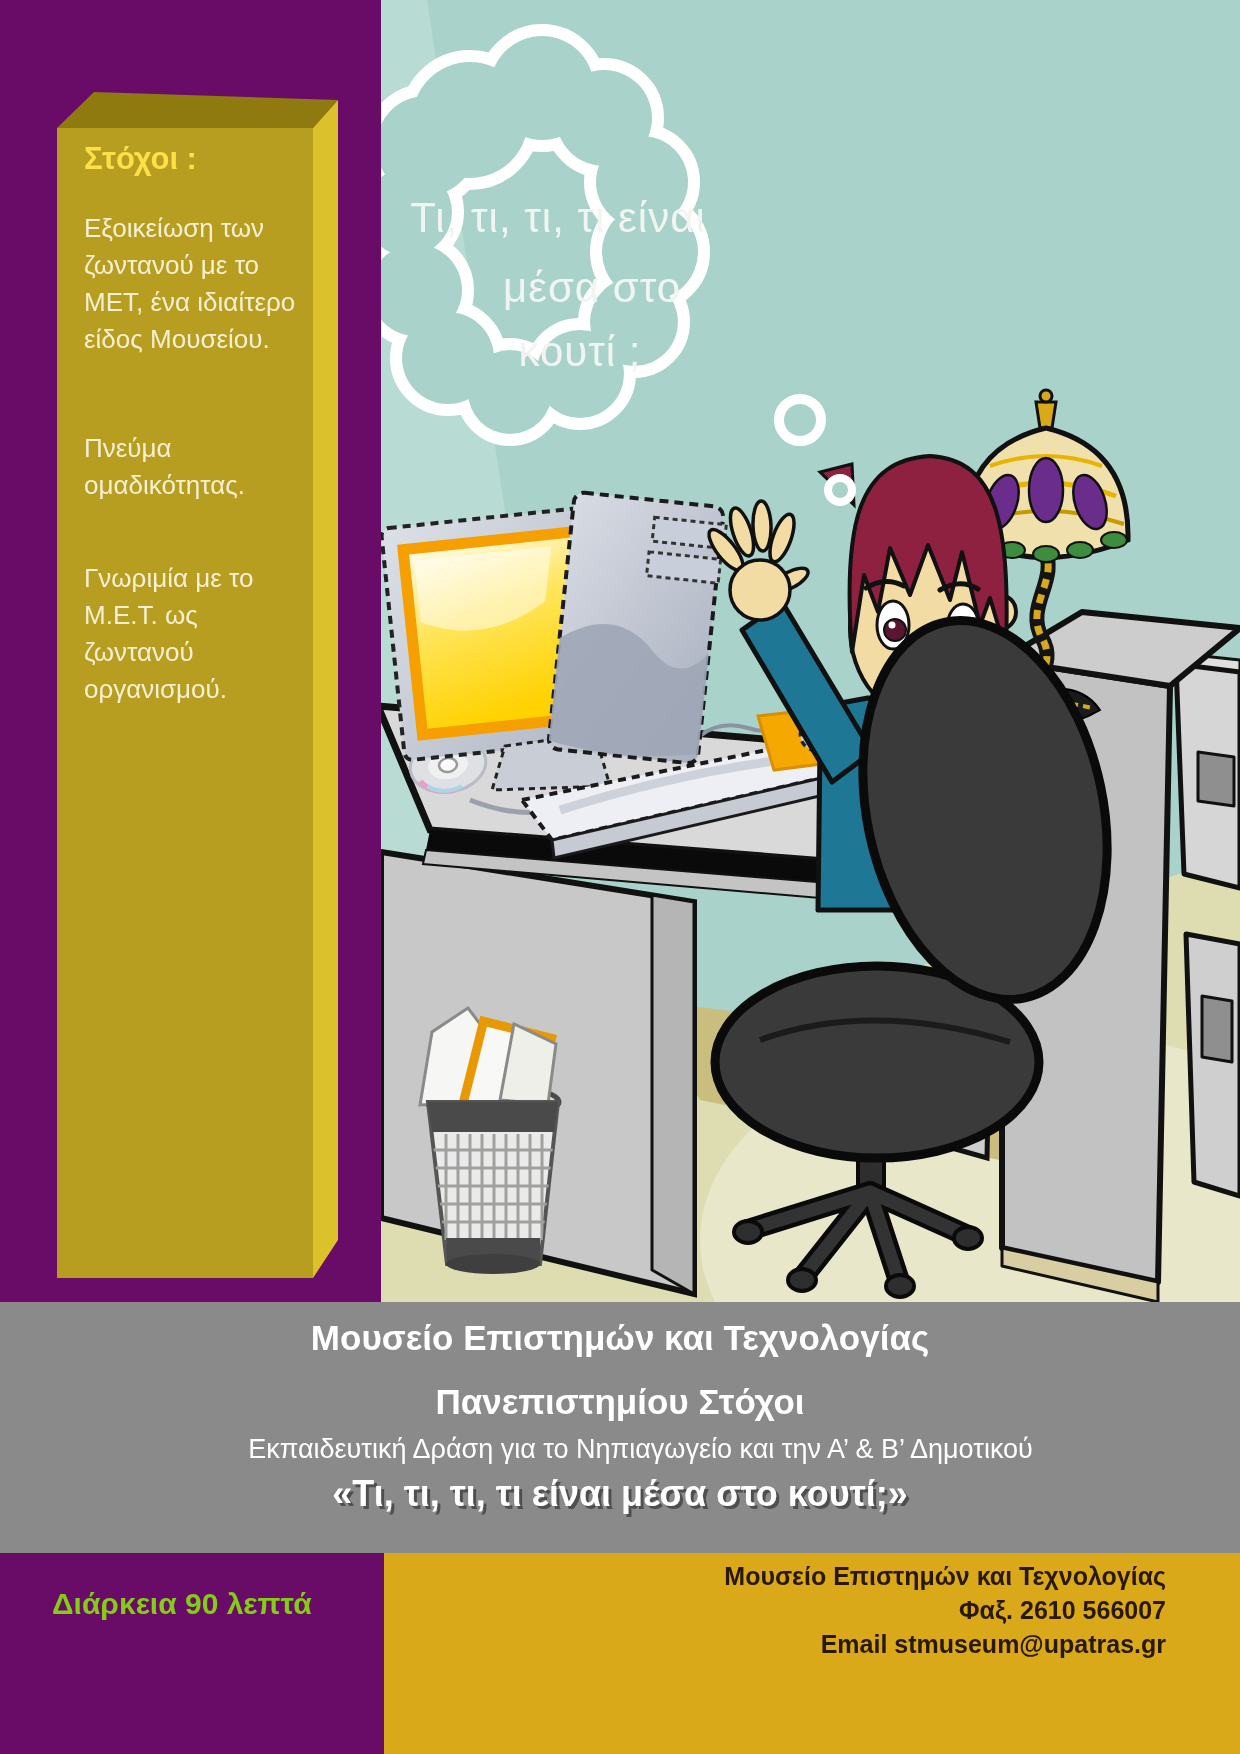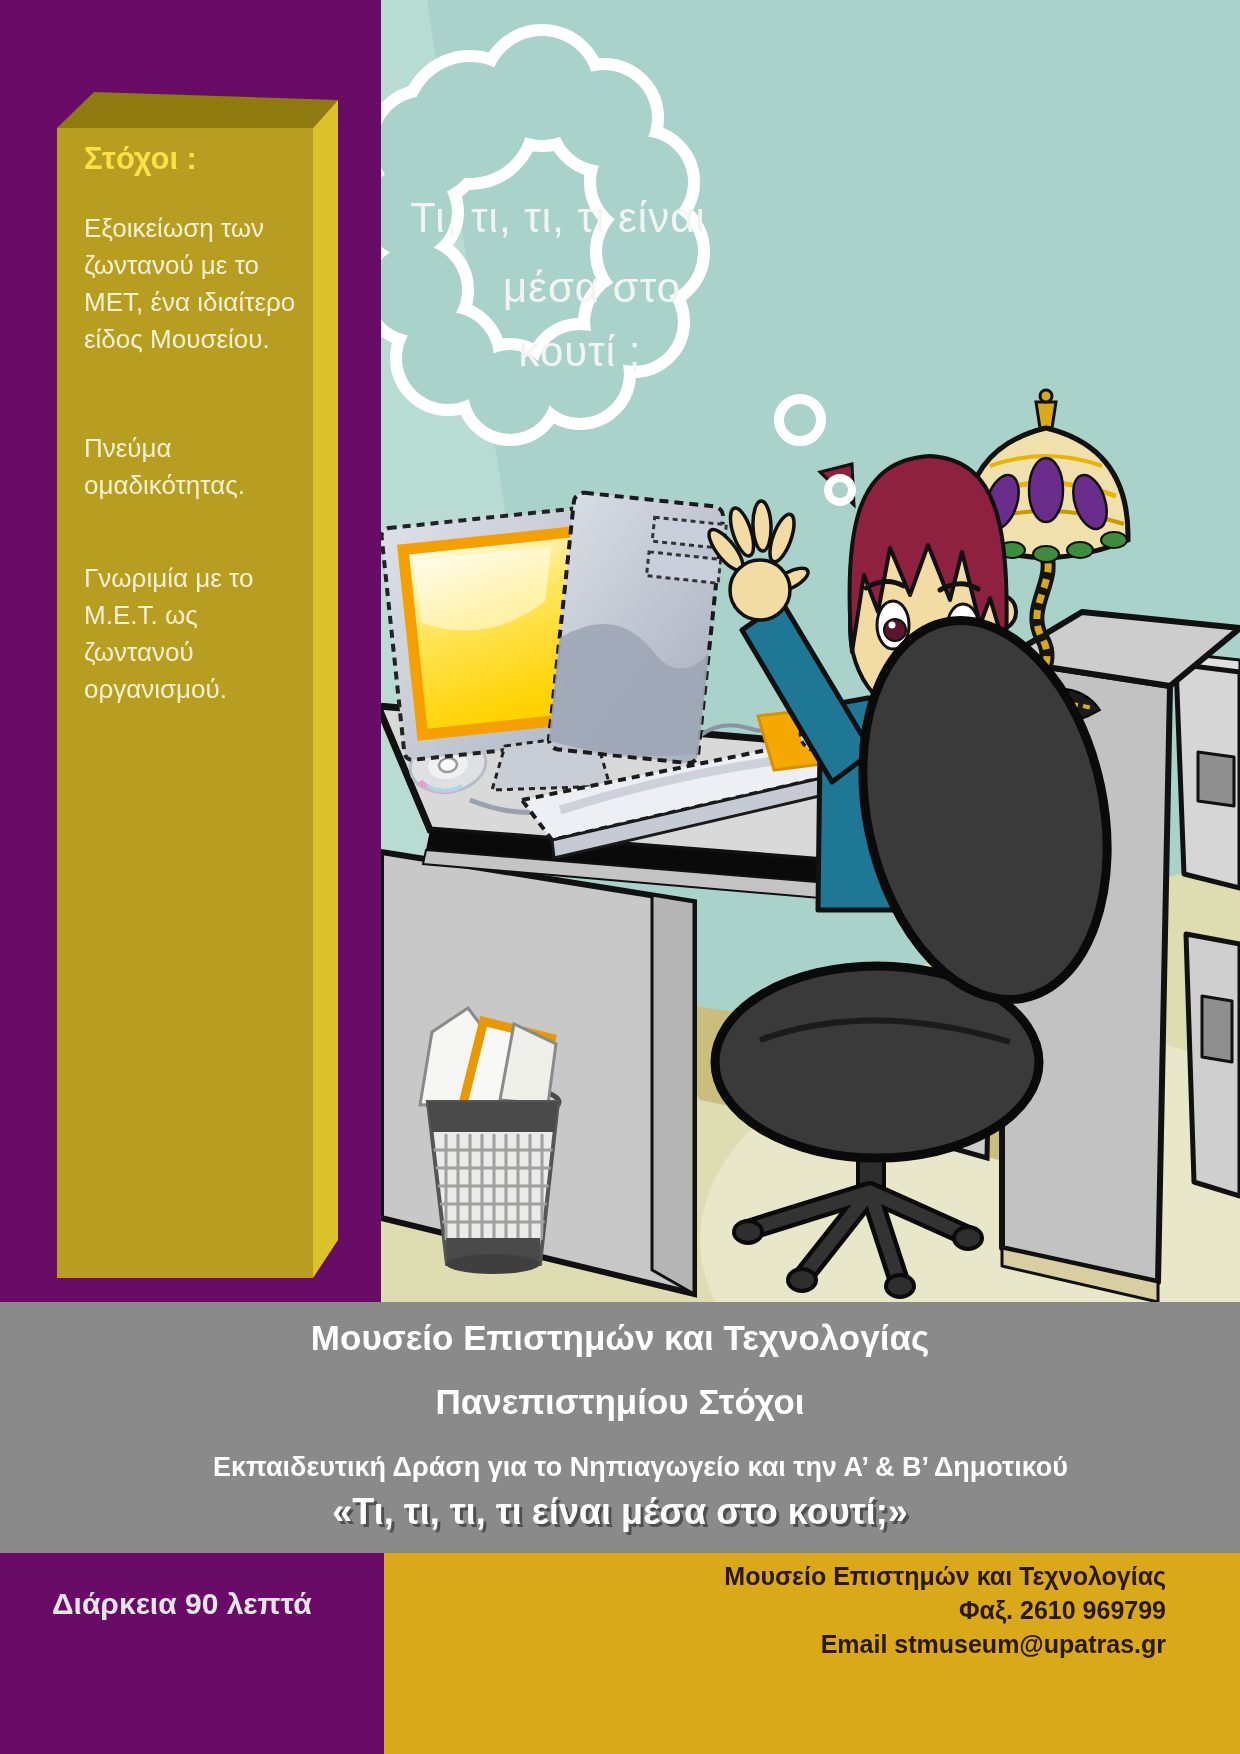--- a/index.html
+++ b/index.html
@@ -25,29 +25,29 @@
   
   .scene{position:absolute;left:381px;top:0;width:859px;height:1302px;}
   .bubble-text{fill:#F2F4F2;font-family:"Liberation Sans",sans-serif;font-size:42px;font-weight:500;letter-spacing:1px;}
   
   .banner{
     position:absolute;left:0;top:1302px;width:1240px;height:251px;background:#8A8A8A;
     color:#FFFFFF;text-align:center;
   }
   .banner .t1{padding-top:16px;font-size:35px;font-weight:600;}
   .banner .t2{margin-top:24px;font-size:35px;font-weight:600;}
-  .banner .sub{margin-top:30px;font-size:27px;font-weight:700;padding-left:41px;}
+  .banner .sub{margin-top:12px;font-size:27px;font-weight:400;padding-left:41px;}
   .banner .headline{
     margin-top:8px;font-size:36px;font-weight:800;letter-spacing:0px;
     text-shadow:3px 3px 0 #4F4F4F;
   }
   
   .footer-purple{
     position:absolute;left:0;top:1553px;width:384px;height:201px;background:#680C68;
-    color:#e5e5e5;
+    color:#84cc16;
   }
   .footer-purple .duration{padding:34px 0 0 52px;font-size:30px;font-weight:bold;}
   .footer-gold{
     position:absolute;left:384px;top:1553px;width:856px;height:201px;background:#D9A91A;
     color:#2A1806;text-align:right;
   }
   .footer-gold .c{padding-right:74px;font-size:25px;font-weight:bold;line-height:34px;}
   .footer-gold .c:first-child{padding-top:6px;}
 </style>
 </head>
@@ -286,17 +286,17 @@
     <div class="t2">Πανεπιστημίου Στόχοι</div>
     <div class="sub">Εκπαιδευτική Δράση για το Νηπιαγωγείο και την Α’ &amp; Β’ Δημοτικού</div>
     <div class="headline">«Τι, τι, τι, τι είναι μέσα στο κουτί;»</div>
   </div>
 
   <div class="footer-purple">
     <div class="duration">Διάρκεια  90 λεπτά</div>
   </div>
   <div class="footer-gold">
     <div class="c">Μουσείο Επιστημών και Τεχνολογίας</div>
-    <div class="c">Φαξ. 2610 969799</div>
+    <div class="c">Φαξ. 2610 566007</div>
     <div class="c">Email stmuseum@upatras.gr</div>
   </div>
 
 </div>
 
 </body></html>

